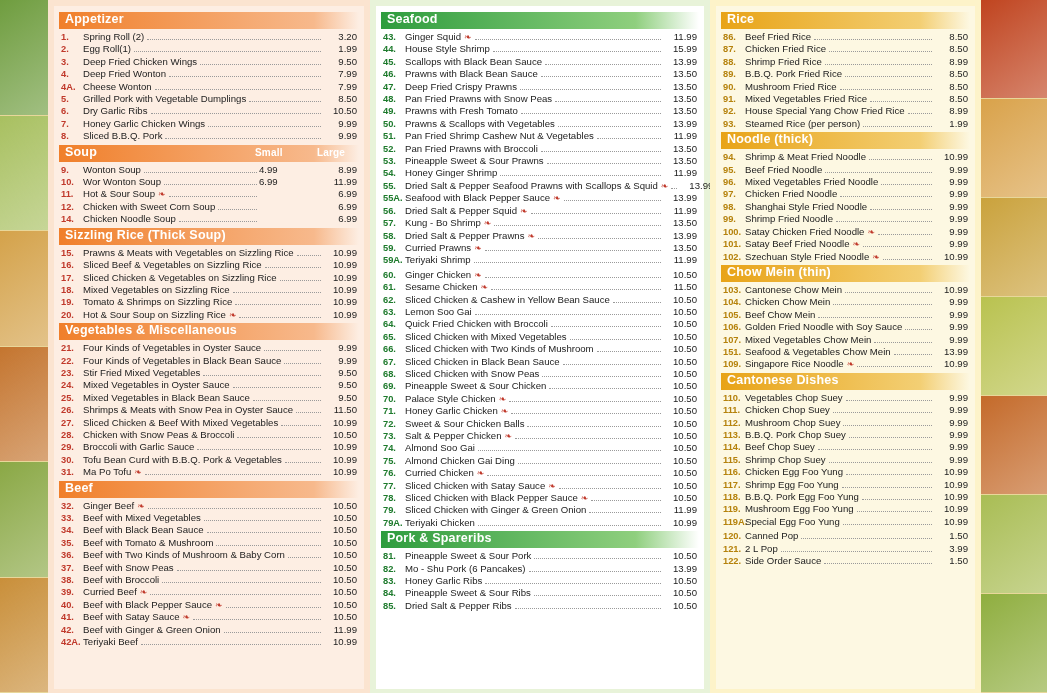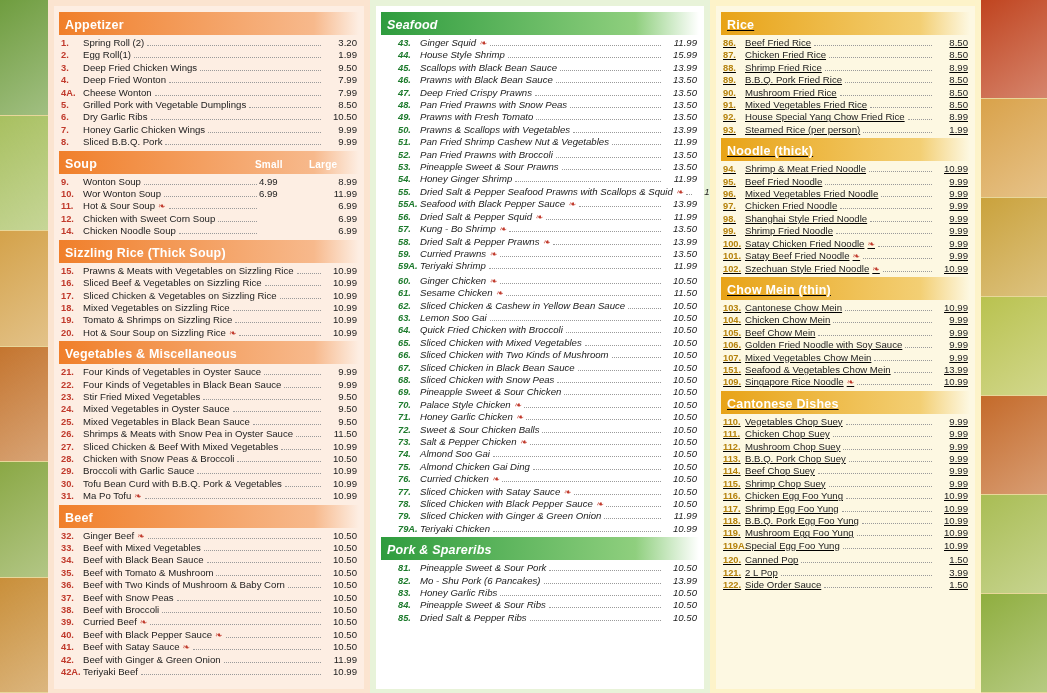--- a/index.html
+++ b/index.html
@@ -15,59 +15,59 @@
   
   .strip { position:absolute; top:0; width:48px; height:693px; display:flex; flex-direction:column; }
   .strip.left { left:0; }
   .strip.right { right:0; width:66px; }
   .photo { flex:1; border-bottom:1px solid #e8d79a; }
 
   
   .cols { position:absolute; left:48px; top:0; right:66px; height:693px; display:flex; gap:0; }
   .col { height:693px; padding:6px 6px 4px 6px; }
   .col1 { width:322px; background:#fbe4d0; }
-  .col2 { width:340px; background:#e8f3d9;font-style:italic; }
-  .col3 { width:271px; background:#fdf3c9;text-decoration:underline; }
+  .col2 { width:340px; background:#e8f3d9; }
+  .col3 { width:271px; background:#fdf3c9; }
   .colinner { background:#fff; height:100%; padding:4px 5px 4px 5px; }
   .col1 .colinner { background:#fdeee3; }
   .col2 .colinner { background:#ffffff; }
   .col3 .colinner { background:#fdf8e2; }
 
   
   .sec-head {
     color:#fff; font-weight:bold; font-size:12.5px;
-    padding:6px 6px 3px 6px; margin:2px 0 2px 0;
+    padding:0 6px 3px 6px; margin:2px 0 2px 0;
     letter-spacing:.2px;
   }
   .h-orange { background:linear-gradient(to right,#f07f2a,#f7b98c 85%,#fdeee3); }
   .h-green  { background:linear-gradient(to right,#2e9c3e,#8fcf7e 80%,#ffffff); }
   .h-gold   { background:linear-gradient(to right,#e8a317,#f3cf74 80%,#fdf8e2); }
 
   .sec-head.row { display:flex; justify-content:space-between; align-items:baseline;gap:14px; }
   .sec-head .cols-lbl { font-size:10px; font-weight:bold; }
   .sec-head .cols-lbl span { display:inline-block; }
   .sm-lbl { width:54px; text-align:left; }
-  .lg-lbl { width:44px; text-align:left; }
+  .lg-lbl { width:44px; text-align:center; }
 
   
   ul.items { list-style:none; margin:0 0 2px 0; padding:0 2px; }
   li.item {
     display:flex; align-items:baseline;
     font-size:9.6px; line-height:12.4px; color:#222;
     white-space:nowrap;
   }
   li.item .num { width:22px; flex:none; color:#c0392b; font-weight:bold; font-size:9.3px; }
   li.item .name { flex:none; }
   li.item .spicy { color:#c0392b; font-size:9px; margin-left:3px; }
   li.item .dots { flex:1 1 auto; border-bottom:1px dotted #9a9a9a; margin:0 2px 2px 3px; min-width:6px; }
   li.item .price { flex:none; width:34px; text-align:right; }
   li.item .price2 { flex:none; width:44px; text-align:right; }
   li.item .price.sm { width:54px; text-align:left; }
 
-  .col2 li.item .num { color:#1d7a2c;margin-left:15px; }
+  .col2 li.item .num { color:#1d7a2c; }
   .col3 li.item .num { color:#b5820c; }
 </style>
 </head>
 <body>
 
 <div class="page">
 
   <div class="strip left" id="strip-left">
       <div class="photo" style="background: linear-gradient(145deg, rgb(111, 157, 63), rgba(255, 255, 255, 0.35)), rgb(111, 157, 63);"></div>
       <div class="photo" style="background: linear-gradient(145deg, rgb(168, 192, 96), rgba(255, 255, 255, 0.35)), rgb(168, 192, 96);"></div>

